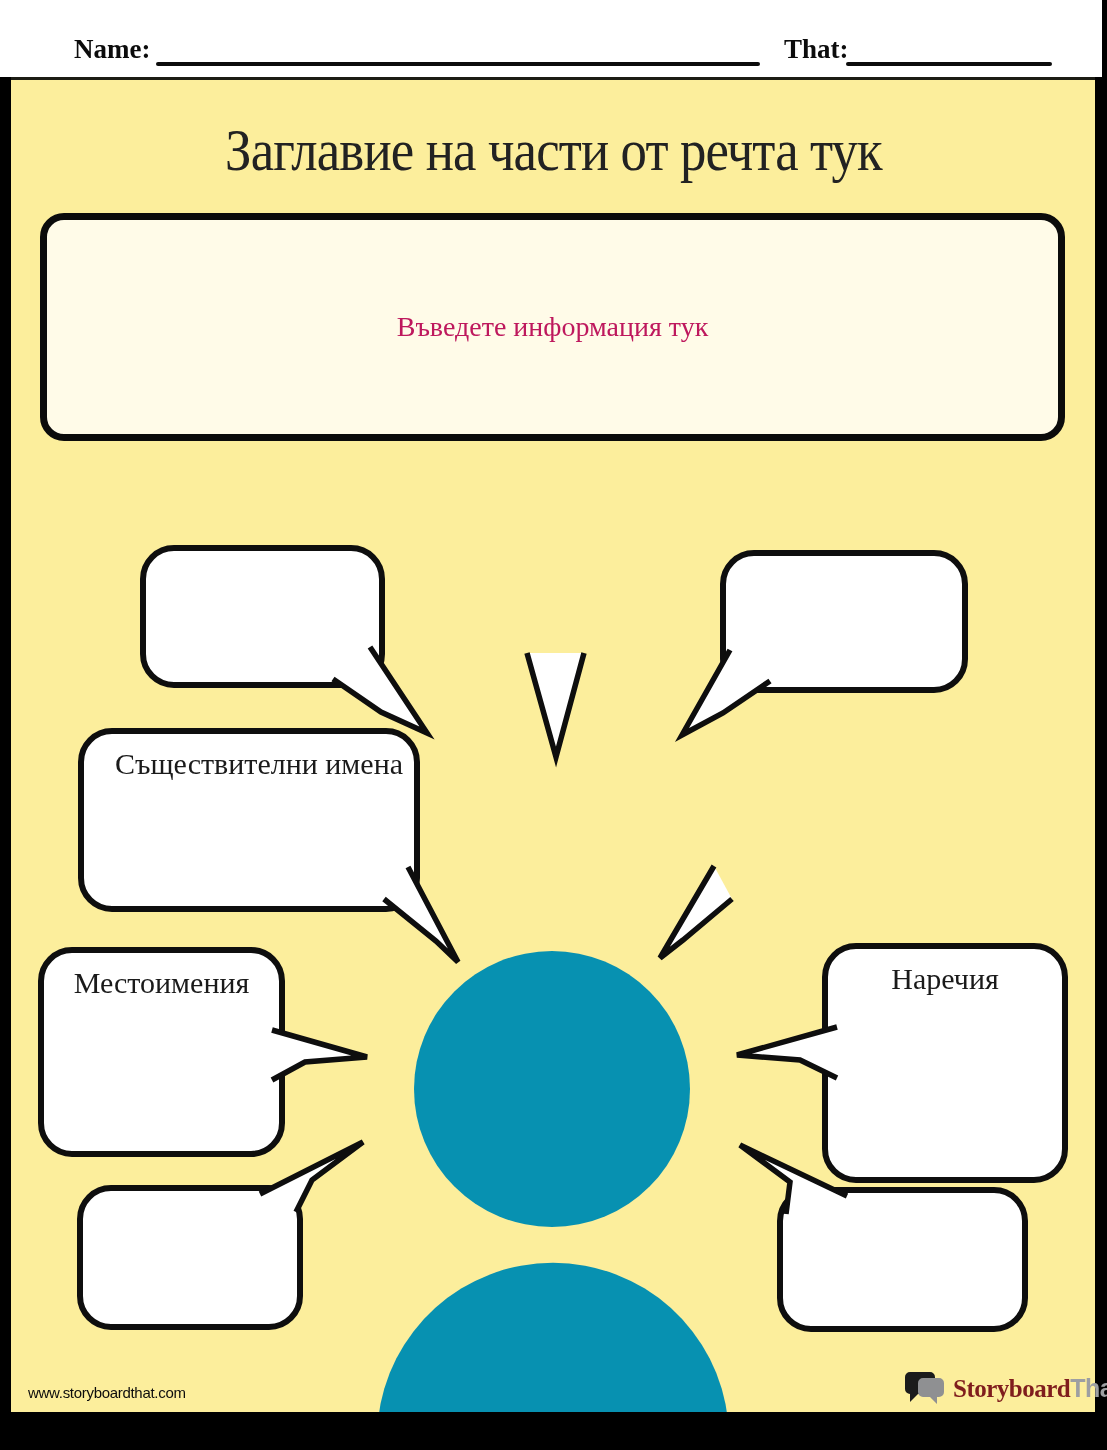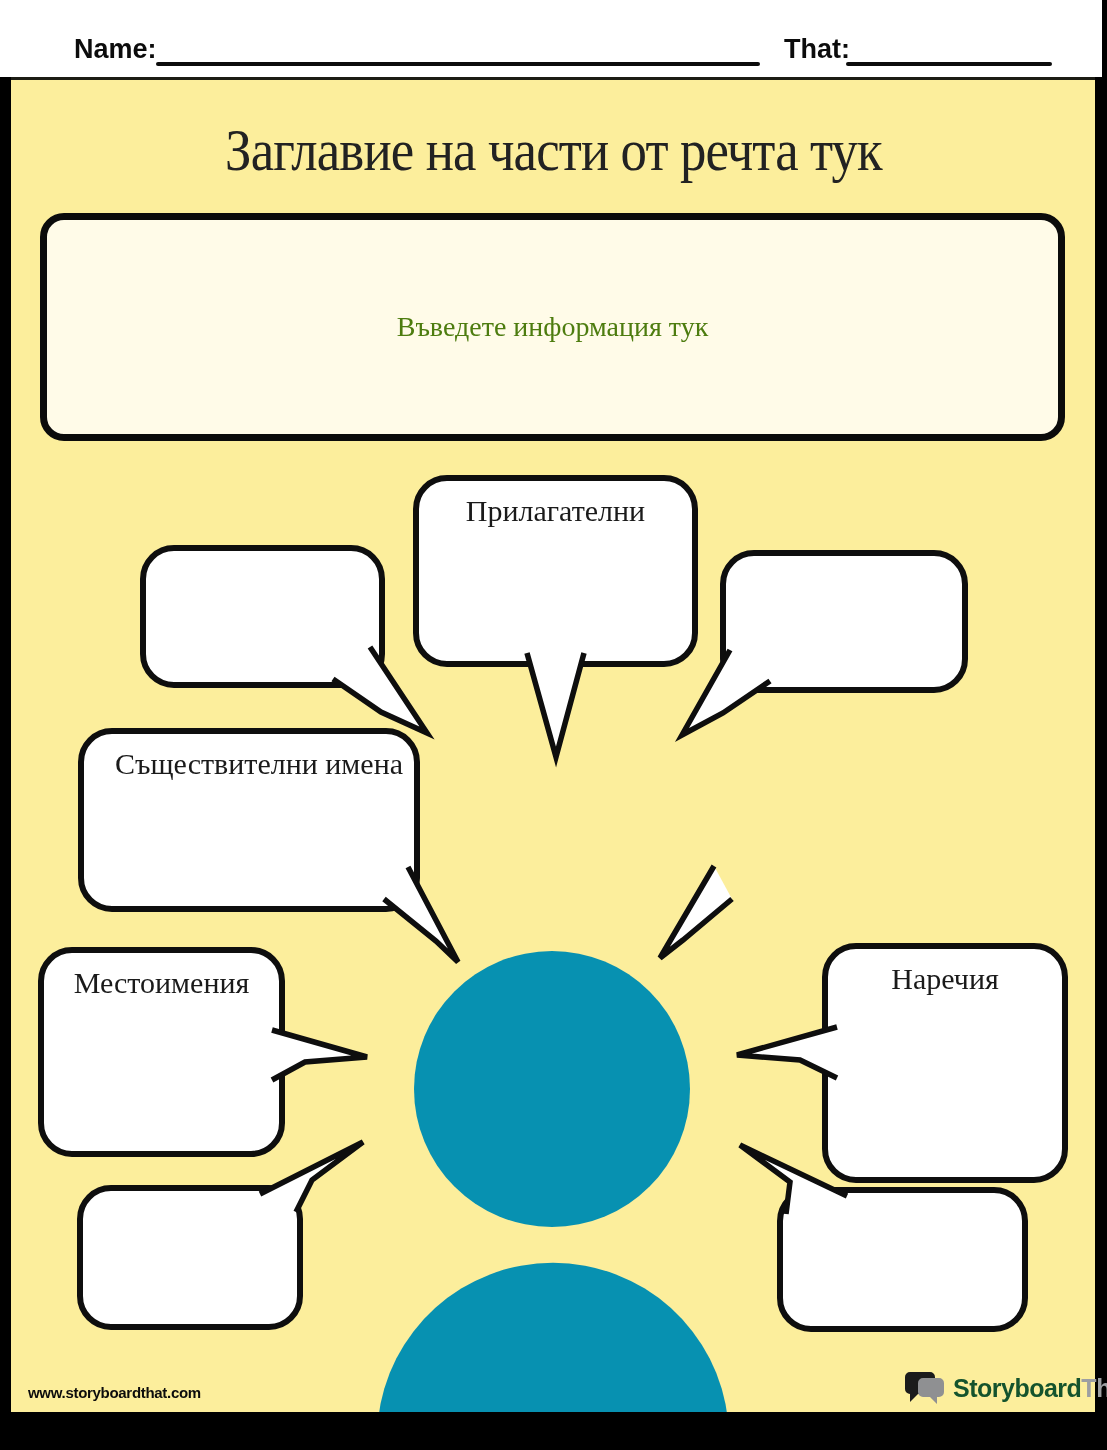--- a/index.html
+++ b/index.html
@@ -1,21 +1,21 @@
 <!DOCTYPE html>
 <html><head>
 <meta charset="utf-8">
 <style>
   html,body{margin:0;padding:0;background:#fff;}
   .page{position:relative;width:1107px;height:1450px;background:#ffffff;overflow:hidden;
         font-family:"Liberation Serif", serif;}
 
   
   .top-band{position:absolute;left:0;top:0;width:1107px;height:77px;background:#ffffff;}
-  .blank-label{position:absolute;font-family:Liberation Sans, sans-serif;font-weight:bold;
+  .blank-label{position:absolute;font-family:Liberation Serif, serif;font-weight:bold;
         font-size:27px;color:#0c0c0c;top:34px;}
   .name-label{left:74px;}
   .date-label{left:784px;}
   .write-line{position:absolute;top:62px;height:4px;background:#0c0c0c;border-radius:2px;}
   .name-line{left:156px;width:604px;}
   .date-line{left:846px;width:206px;}
   .right-top-edge{position:absolute;top:0;left:1102px;width:5px;height:80px;background:#000;}
 
   
   .content-bg{position:absolute;left:0;top:77px;width:1107px;height:1373px;background:#FCEE9C;}
@@ -27,21 +27,21 @@
 
   
   .title{position:absolute;left:0;top:116px;width:1107px;text-align:center;z-index:15;
         font-size:60px;color:#222;letter-spacing:-1px;transform:scaleX(0.88);transform-origin:50% 50%;
         white-space:nowrap;}
 
   
   .info-box{position:absolute;left:40px;top:213px;width:1025px;height:228px;box-sizing:border-box;
         background:#FFFBE8;border:7px solid #0b0b0b;border-radius:24px;z-index:15;
         display:flex;align-items:center;justify-content:center;}
-  .info-text{font-size:28px;color:#4d7c0f;}
+  .info-text{font-size:28px;color:#be185d;}
 
   
   .bubble{position:absolute;box-sizing:border-box;background:#ffffff;border:6px solid #0e0e0e;
         border-radius:34px;z-index:20;text-align:center;padding-top:13px;}
   .bubble-label{font-size:30px;color:#1a1a1a;}
   .bub-adjectives{left:413px;top:475px;width:285px;height:192px;}
   .bub-top-left{left:140px;top:545px;width:245px;height:143px;}
   .bub-top-right{left:720px;top:550px;width:248px;height:143px;}
   .bub-nouns{left:78px;top:728px;width:342px;height:184px;padding-left:20px;}
   .bub-verbs{left:702px;top:727px;width:336px;height:183px;}
@@ -49,26 +49,26 @@
   .bub-adverbs{left:822px;top:943px;width:246px;height:240px;}
   .bub-bottom-left{left:77px;top:1185px;width:226px;height:145px;}
   .bub-bottom-right{left:777px;top:1187px;width:251px;height:145px;}
 
   .layer-svg{position:absolute;left:0;top:0;width:1107px;height:1450px;pointer-events:none;}
   .person-layer{z-index:5;}
   .tails-layer{z-index:30;}
 
   
   .site-url{position:absolute;left:28px;top:1384px;z-index:50;
-        font-family:"Liberation Sans",sans-serif;font-weight:bold;font-size:15px;
+        font-family:"Liberation Sans",sans-serif;font-weight:normal;font-size:15px;
         letter-spacing:-0.3px;color:#0c0c0c;}
   .logo{position:absolute;left:905px;top:1368px;z-index:50;display:flex;align-items:center;gap:6px;}
   .logo-text{font-family:"Liberation Sans",sans-serif;font-weight:bold;font-size:25px;
         letter-spacing:-0.5px;}
-  .logo-part1{color:#14532d;}
+  .logo-part1{color:#7f1d1d;font-family:Liberation Serif, serif;}
   .logo-part2{color:#9d9fa2;}
 </style>
 </head>
 <body>
 
 <div class="page">
 
   <div class="top-band">
     <span class="blank-label name-label">Name:</span>
     <div class="write-line name-line"></div>
@@ -83,23 +83,20 @@
 
   <div class="info-box">
     <span class="info-text">Въведете информация тук</span>
   </div>
 
   <svg class="layer-svg person-layer" viewBox="0 0 1107 1450">
     <circle cx="552" cy="1089" r="138" fill="#0791B1"></circle>
     <path d="M 378 1420 A 176 176 0 0 1 728 1420 Z" fill="#0791B1"></path>
   </svg>
 
-  <div class="bubble bub-adjectives">
-    <span class="bubble-label">Прилагателни</span>
-  </div>
   <div class="bubble bub-top-left">
     <span class="bubble-label"></span>
   </div>
   <div class="bubble bub-top-right">
     <span class="bubble-label"></span>
   </div>
   <div class="bubble bub-nouns">
     <span class="bubble-label">Съществителни имена</span>
   </div>
   <div class="bubble bub-pronouns">

